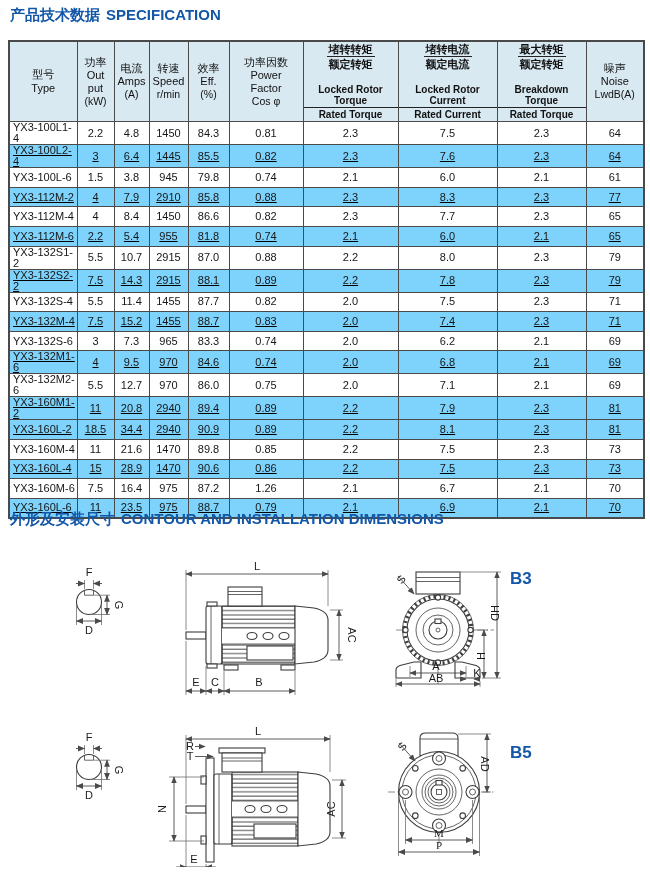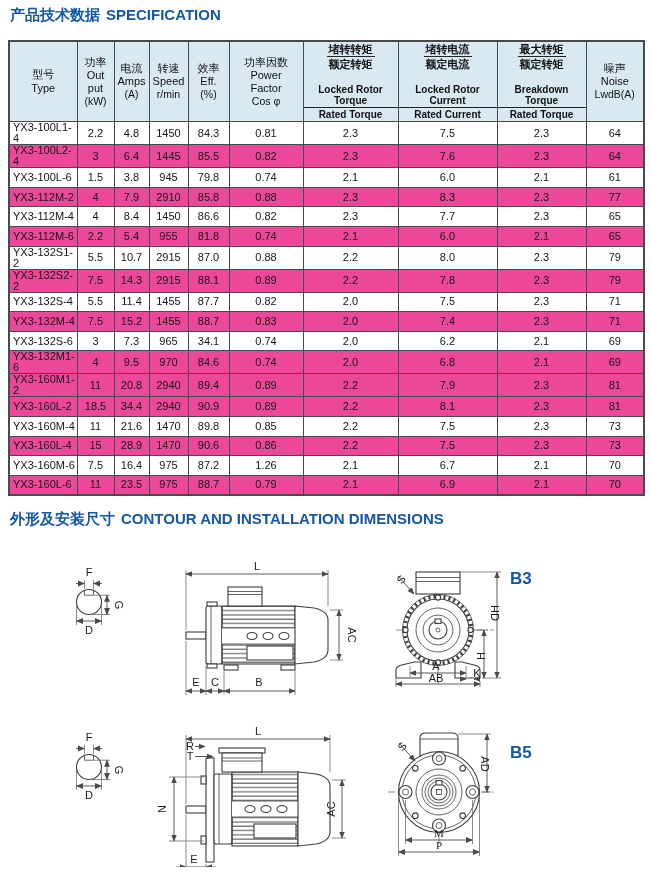--- a/index.html
+++ b/index.html
@@ -17,21 +17,21 @@
   table.spec thead th { background:#d9e9f2; height:60px; font-weight:normal; font-size:11px; line-height:1.2;
                         text-align:center; color:#111; padding:1px 0; vertical-align:middle; }
   table.spec thead .unit { font-size:10.5px; }
   .frac { line-height:1.1;font-weight:bold; }
   .frac span { display:inline-block; }
   .frac .top { border-bottom:1px solid #222; padding:0 2px 1px 2px; }
   .frac .bot { display:block; padding-top:1px; }
   .frac.en { font-size:10px; margin-top:14px; }
   table.spec tbody td { height:19.6px; font-size:11px; text-align:center; color:#161616; line-height:1; }
   table.spec tbody td.c-type { text-align:left; padding-left:3px; }
-  table.spec tbody tr.alt { background:#ec4899; }
+  table.spec tbody tr.alt { background:#7dd3fc;text-decoration:underline; }
 
   svg.drawing { position:absolute; left:0; }
   #b3-svg { top:558px; }
   #b5-svg { top:722px; }
   svg .outline { fill:#fff; stroke:#3d3d3d; stroke-width:1.1; }
   svg .thin { fill:none; stroke:#3d3d3d; stroke-width:0.8; }
   svg .ext { stroke:#6f6f6f; stroke-width:0.8; }
   svg .dim { stroke:#4a4a4a; stroke-width:0.9; fill:none; }
   svg .dash { stroke:#5a5a5a; stroke-width:0.7; stroke-dasharray:7 2.5 1.5 2.5; fill:none; }
   svg .dlabel { font:11px "Liberation Sans", sans-serif; fill:#1b1b1b; text-anchor:middle; }
@@ -230,36 +230,48 @@
           <td>2.0</td>
           <td>7.4</td>
           <td>2.3</td>
           <td>71</td>
         </tr>
         <tr>
           <td class="c-type">YX3-132S-6</td>
           <td>3</td>
           <td>7.3</td>
           <td>965</td>
-          <td>34.1</td>
+          <td>83.3</td>
           <td>0.74</td>
           <td>2.0</td>
           <td>6.2</td>
           <td>2.1</td>
           <td>69</td>
         </tr>
         <tr class="alt">
           <td class="c-type">YX3-132M1-6</td>
           <td>4</td>
           <td>9.5</td>
           <td>970</td>
           <td>84.6</td>
           <td>0.74</td>
           <td>2.0</td>
           <td>6.8</td>
+          <td>2.1</td>
+          <td>69</td>
+        </tr>
+        <tr>
+          <td class="c-type">YX3-132M2-6</td>
+          <td>5.5</td>
+          <td>12.7</td>
+          <td>970</td>
+          <td>86.0</td>
+          <td>0.75</td>
+          <td>2.0</td>
+          <td>7.1</td>
           <td>2.1</td>
           <td>69</td>
         </tr>
         <tr class="alt">
           <td class="c-type">YX3-160M1-2</td>
           <td>11</td>
           <td>20.8</td>
           <td>2940</td>
           <td>89.4</td>
           <td>0.89</td>

